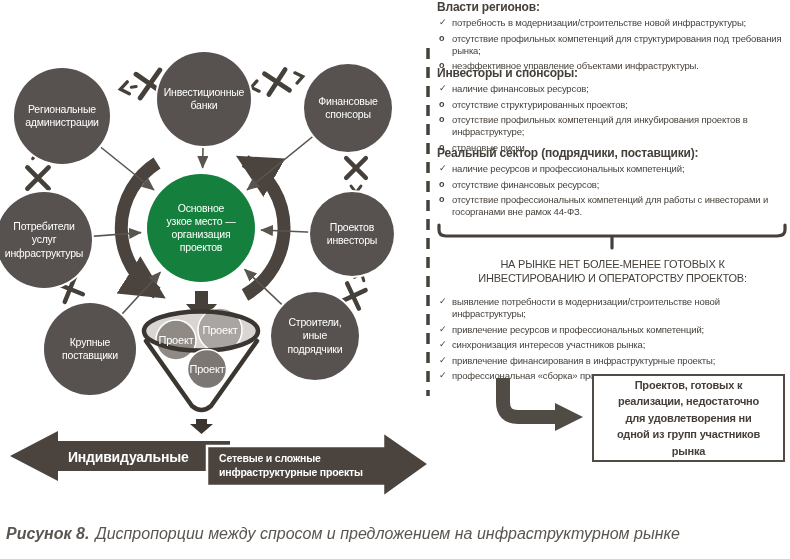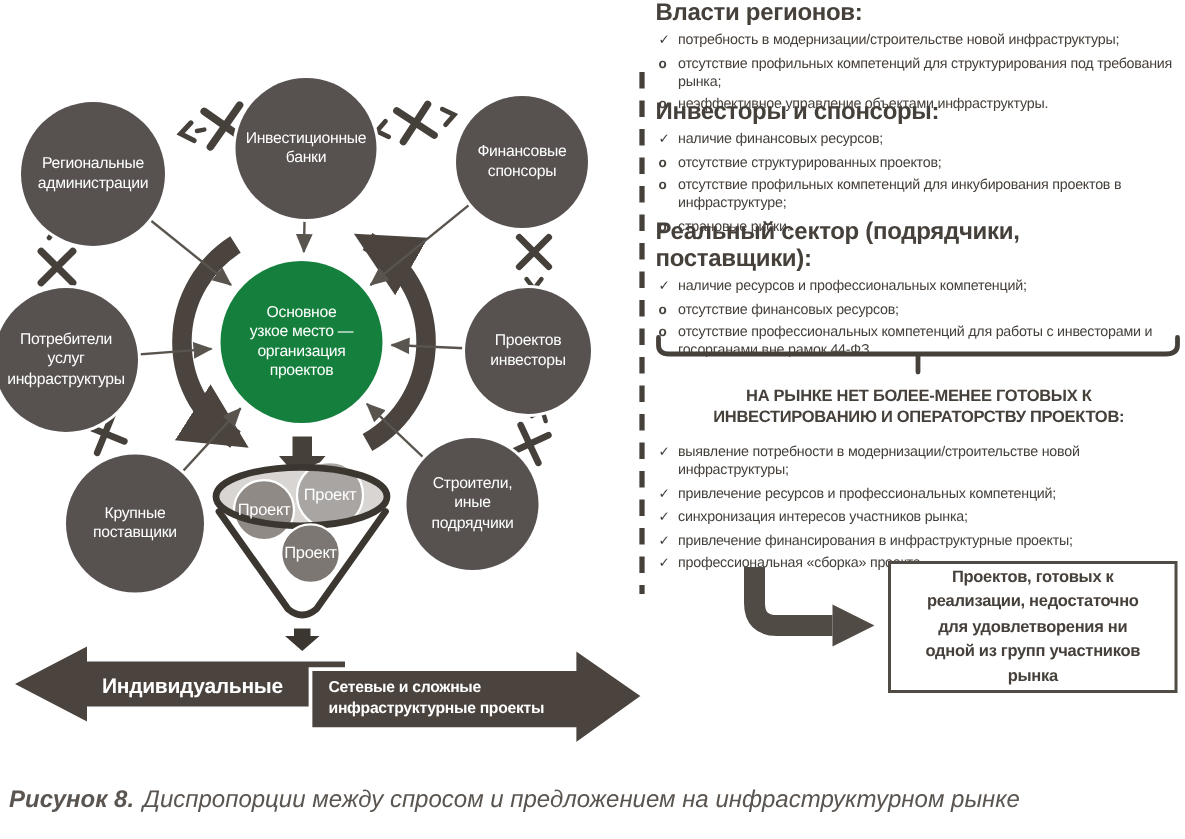--- a/index.html
+++ b/index.html
@@ -19,27 +19,27 @@
   .proj-label { position:absolute; z-index:3; display:flex; align-items:center; justify-content:center;
           color:#fff; font-size:11px; font-weight:500; letter-spacing:-0.2px; }
 
   .flow-label { position:absolute; z-index:3; color:#fff; font-weight:700; letter-spacing:-0.2px; }
   .flow-label.left-lbl  { font-size:14px; }
   .flow-label.right-lbl { font-size:10.5px; line-height:1.3; white-space:pre-line; }
 
   
   .rightcol { position:absolute; left:437px; top:0; width:351px; height:470px; z-index:2; }
   .sec { position:absolute; left:0; width:351px; }
-  .sec-title { font-size:16px; font-weight:700; letter-spacing:-0.2px; margin-bottom:3px; }
+  .sec-title { font-size:12px; font-weight:700; letter-spacing:-0.2px; margin-bottom:3px; }
   .item { display:flex; align-items:flex-start; font-size:9.5px; line-height:1.3;
           letter-spacing:-0.15px; margin-bottom:3.2px; }
   .item .mark { flex:0 0 15px; font-size:9px; font-weight:700; padding-left:2px; }
   .brace-svg { position:absolute; left:0; top:222px; }
   .market-title { position:absolute; left:0; top:257px; width:351px; text-align:center;
-          font-size:11px; font-weight:700; line-height:1.3; letter-spacing:-0.2px; padding:0 14px; }
+          font-size:11px; font-weight:400; line-height:1.3; letter-spacing:-0.2px; padding:0 14px; }
   .checks { position:absolute; left:0; top:296px; width:351px; }
   .elbow-svg { position:absolute; left:52px; top:376px; }
   .result-box { position:absolute; left:155px; top:374px; width:193px; height:88px;
           border:2.5px solid #514b46; background:#fff; display:flex; align-items:center;
           justify-content:center; text-align:center; font-size:11px; font-weight:600;
           line-height:1.5; letter-spacing:-0.2px; padding:4px 20px; }
 
   
   .caption { position:absolute; left:6px; top:505px; width:778px; font-size:16px;
           font-style:italic; color:#5a5550; line-height:1.45;margin-top:17px; }

